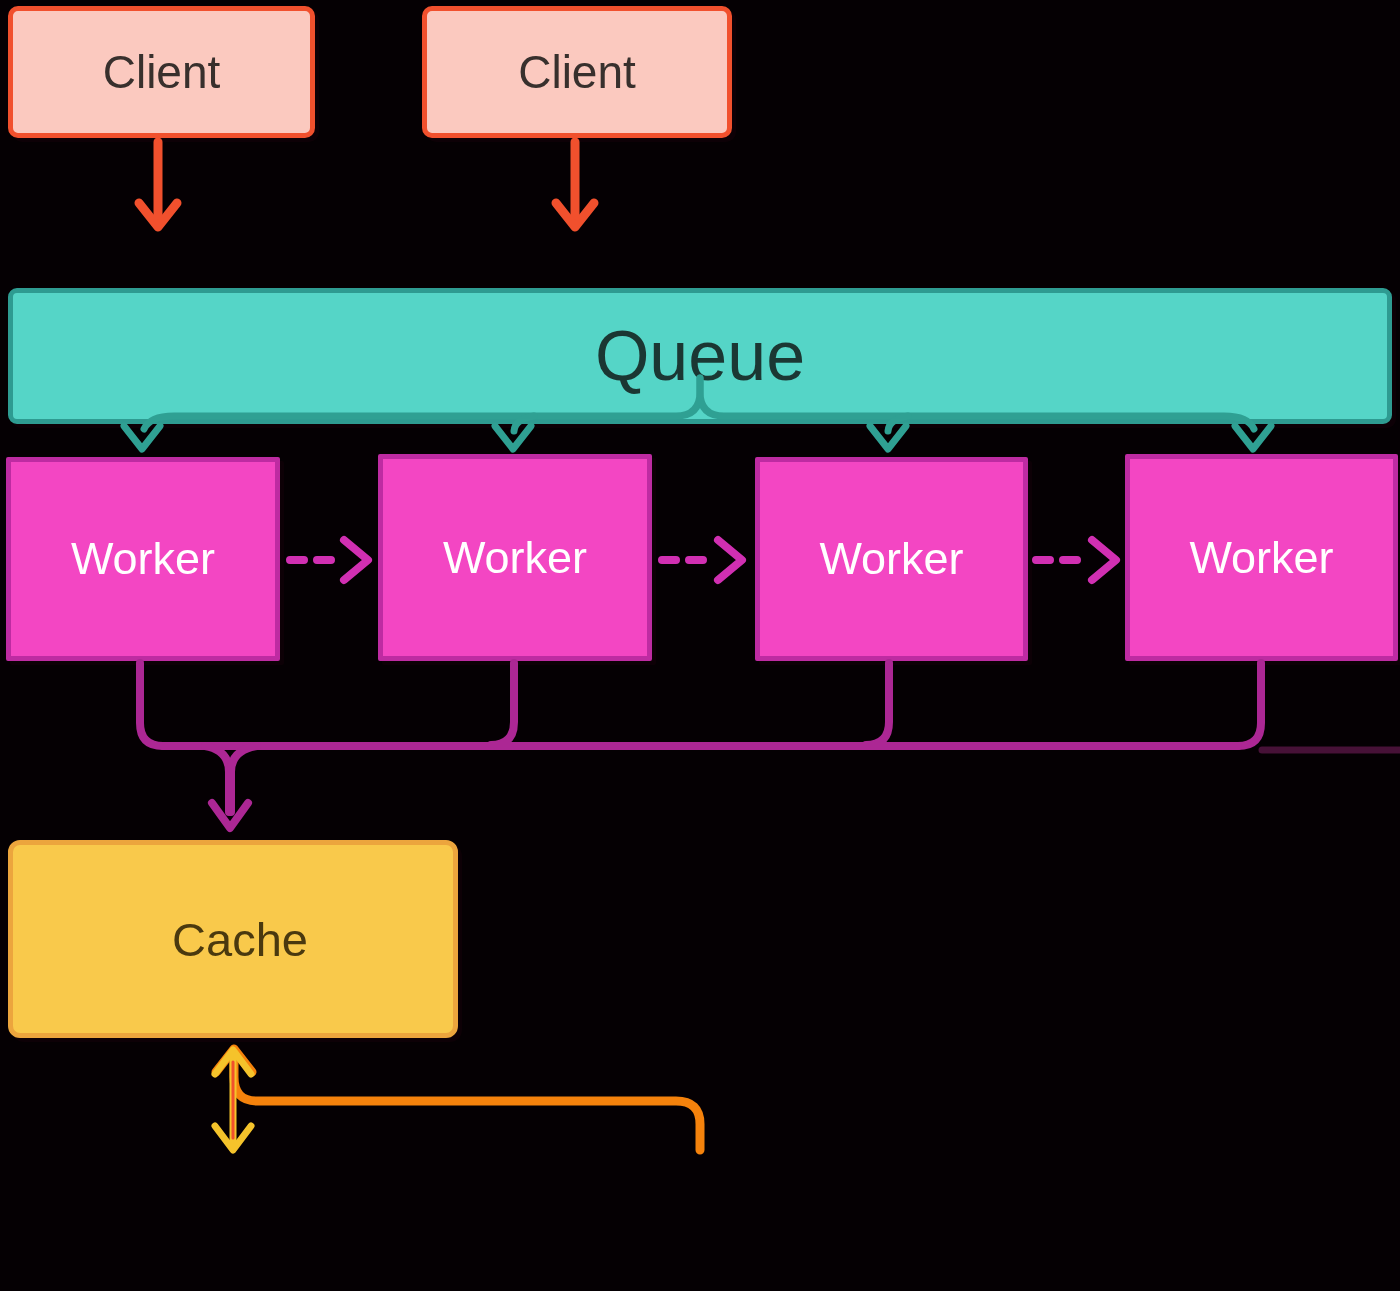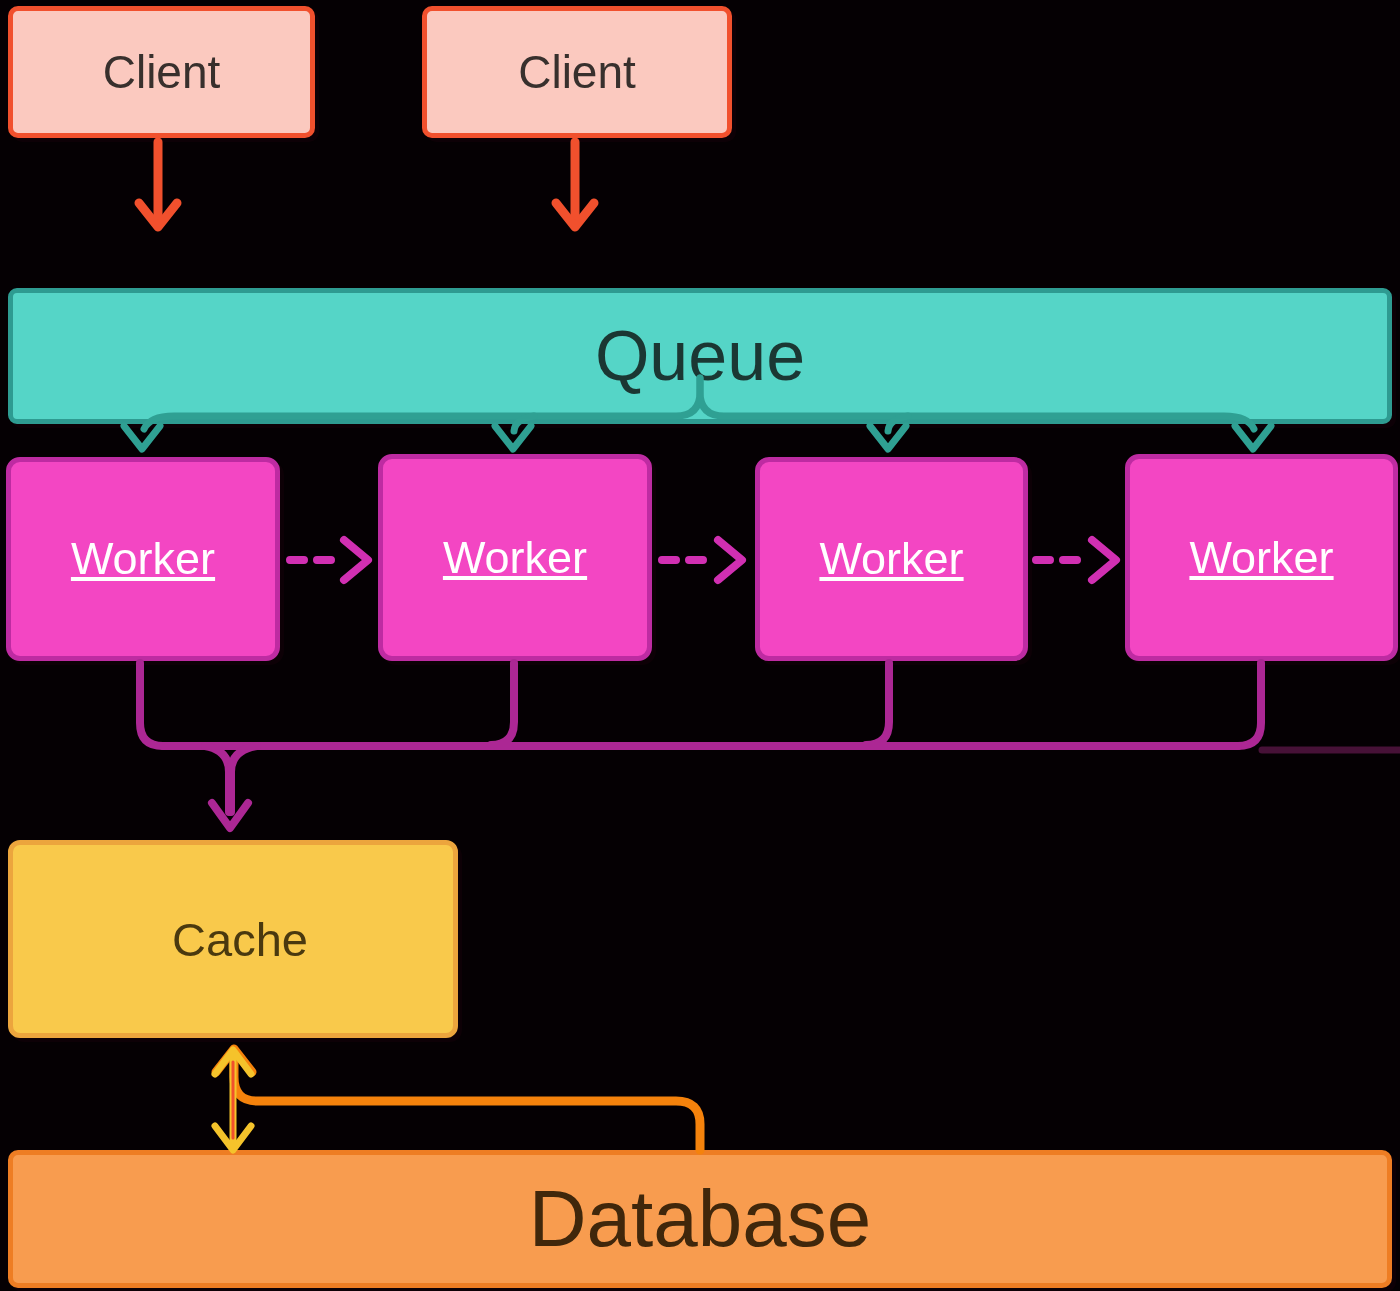--- a/index.html
+++ b/index.html
@@ -27,23 +27,23 @@
   .queue{
     background:var(--queue-fill);
     border:5px solid var(--queue-border);
     border-radius:9px;
     color:var(--queue-text);
     font-size:70px;font-weight:500;margin-top:48px;
   }
   .worker{
     background:var(--worker-fill);
     border:5px solid var(--worker-border);
-    border-radius:14px;
+    border-radius:2px;
     color:var(--worker-text);
-    font-size:45px;font-weight:500;text-decoration:underline;
+    font-size:45px;font-weight:500;
   }
   .cache{
     background:var(--cache-fill);
     border:5px solid var(--cache-border);
     border-radius:12px;
     color:var(--cache-text);
     font-size:47px;font-weight:500;padding-left:14px;
   }
   .database{
     background:var(--db-fill);
@@ -94,23 +94,20 @@
   </div>
 
   <div class="node worker" style="left:1125px;top:454px;width:273px;height:207px;">
     <span class="label">Worker</span>
   </div>
 
   <div class="node cache" style="left:8px;top:840px;width:450px;height:198px;">
     <span class="label">Cache</span>
   </div>
 
-  <div class="node database" style="left:8px;top:1150px;width:1384px;height:138px;">
-    <span class="label">Database</span>
-  </div>
 
   <svg class="edges" width="1400" height="1291" viewBox="0 0 1400 1291">
 
     <g>
       <path class="edge-client" d="M158,142 V218"></path>
       <path class="edge-client" d="M139,203 L158,227 L177,203"></path>
     </g>
     <g>
       <path class="edge-client" d="M575,142 V218"></path>
       <path class="edge-client" d="M556,203 L575,227 L594,203"></path>

